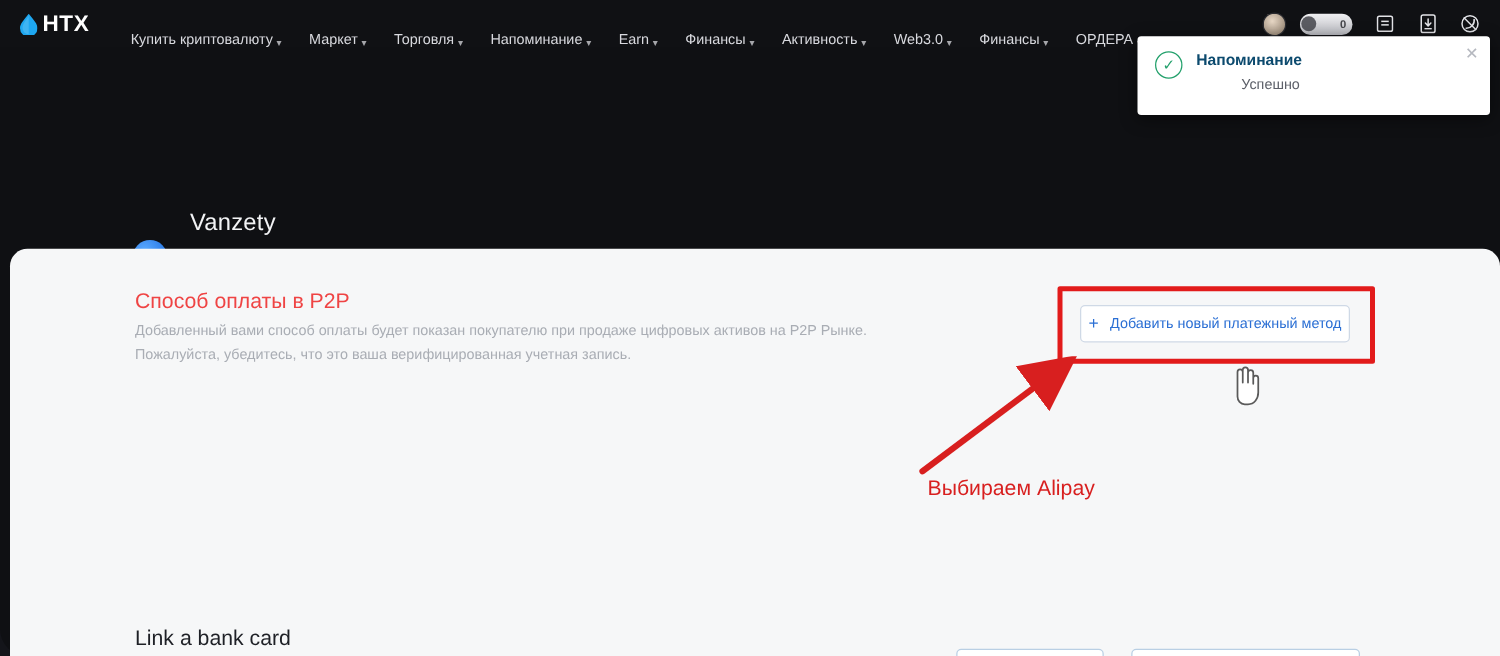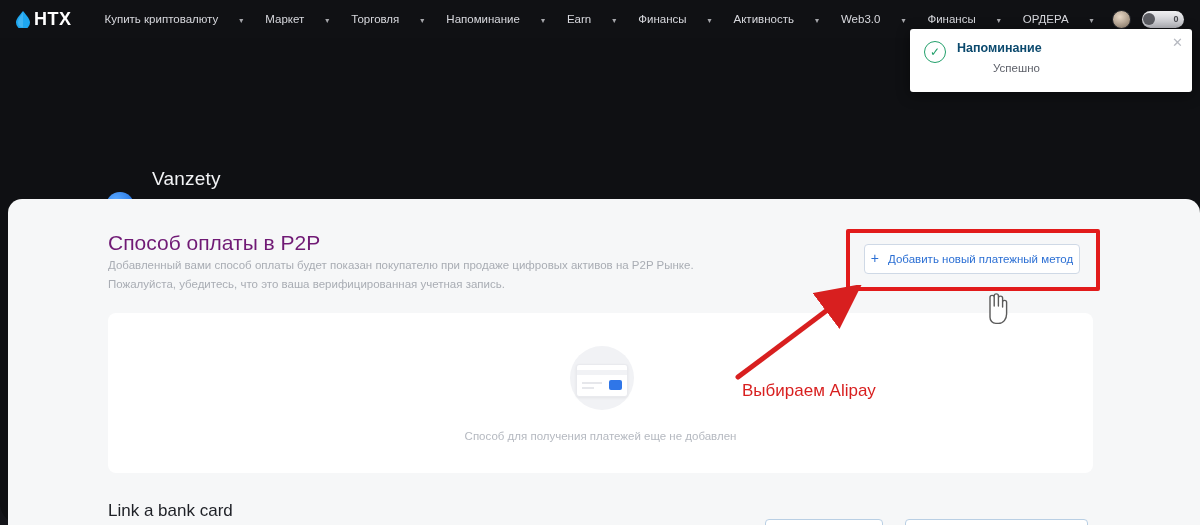--- a/index.html
+++ b/index.html
@@ -18,21 +18,21 @@
     display: flex; align-items: center;
     padding-left: 10px;
     z-index: 30;
   }
   .logo { display: flex; align-items: center; gap: 4px; margin-right: 22px; padding-left: 6px; }
   .logo-drop { width: 14px; height: 16px; position: relative; }
   .logo-drop svg { display: block; }
   .logo-text { color: #ffffff; font-size: 18px; font-weight: 700; letter-spacing: .5px; }
   .nav-item {
     color: #d8d9de; font-size: 11.5px; padding: 0 11px;
-    white-space: nowrap; display: flex; align-items: center; gap: 21px; height: 38px;
+    white-space: nowrap; display: flex; align-items: flex-end; gap: 3px; height: 38px;
     cursor: pointer;
   }
   .nav-item .caret { font-size: 8px; opacity: .75; position: relative; top: 1px; }
   .nav-spacer { flex: 1 1 auto; }
   .nav-right { display: flex; align-items: center; gap: 2px; padding-right: 8px; height: 38px; }
   .airdrop-badge {
     width: 15px; height: 15px; border-radius: 50%;
     background: radial-gradient(circle at 35% 30%, #4aa4ff, #0a58c8);
     display: inline-block; margin-left: 3px;
     box-shadow: 0 0 4px rgba(60,150,255,.7);
@@ -123,21 +123,21 @@
   
   .panel {
     position: absolute; left: 8px; top: 199px;
     width: 1192px; height: 326px;
     background: #f6f7f8;
     border-radius: 14px 14px 0 0;
     overflow: hidden;
   }
   .panel-title {
     position: absolute; left: 100px; top: 32px;
-    color: #701a75; font-size: 21px; font-weight: 400; text-align: right;
+    color: #ef4444; font-size: 17px; font-weight: 400; text-align: right;
   }
   .panel-desc {
     position: absolute; left: 100px; top: 57px; width: 630px;
     color: #a9adb4; font-size: 11.5px; line-height: 19px;
   }
   .add-btn {
     position: absolute; left: 856px; top: 45px;
     width: 216px; height: 30px; border-radius: 4px;
     background: #ffffff; border: 1px solid #cfd9e6;
     color: #2b6fd4; font-size: 11.5px;
@@ -333,32 +333,20 @@
   <div class="panel">
     <div class="panel-title">Способ оплаты в P2P</div>
     <div class="panel-desc">Добавленный вами способ оплаты будет показан покупателю при продаже цифровых активов на P2P Рынке. Пожалуйста, убедитесь, что это ваша верифицированная учетная запись.</div>
 
     <div class="add-btn">
       <span class="plus">+</span>
       <span>Добавить новый платежный метод</span>
     </div>
     <div class="redbox"></div>
 
-    <div class="empty-card">
-      <div class="empty-illus">
-        <div class="empty-circle"></div>
-        <div class="empty-cc">
-          <div class="band"></div>
-          <div class="ln1"></div>
-          <div class="ln2"></div>
-          <div class="chip"></div>
-        </div>
-      </div>
-      <div class="empty-text">Способ для получения платежей еще не добавлен</div>
-    </div>
 
     <div class="bottom-title">Link a bank card</div>
   </div>
 
   <div class="bottom-btn bb1"></div>
   <div class="bottom-btn bb2"></div>
 
   <svg class="arrow-svg" viewBox="0 0 140 105">
     <defs>
       <marker id="ah" markerWidth="9" markerHeight="9" refX="4" refY="4.5" orient="auto">

